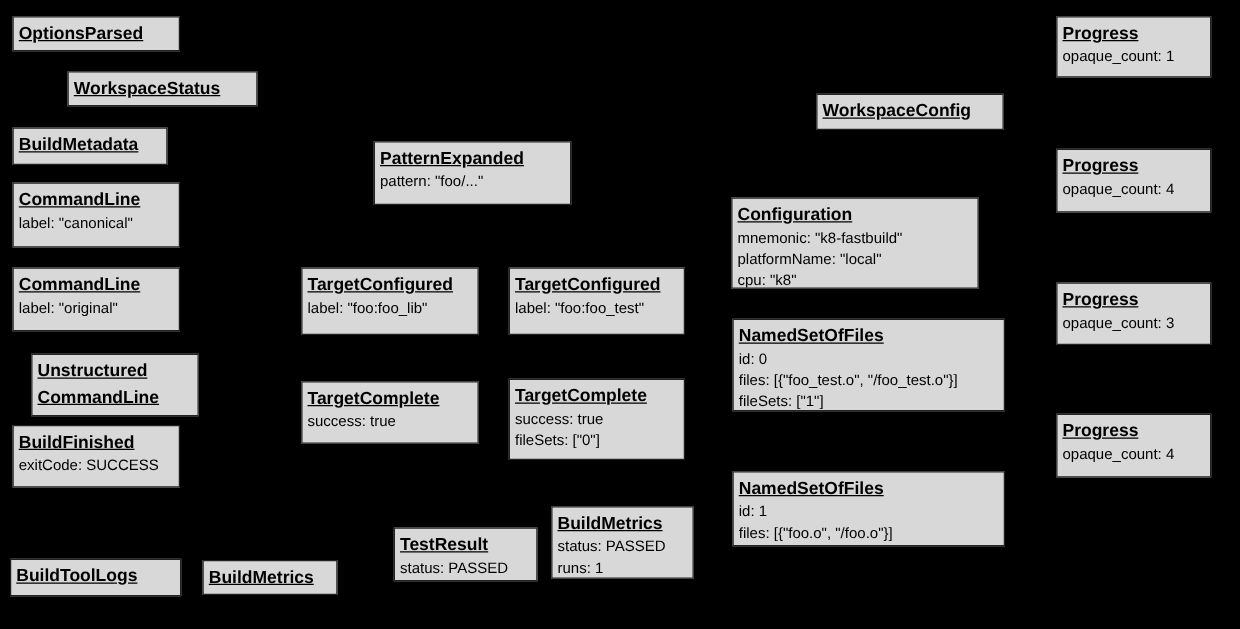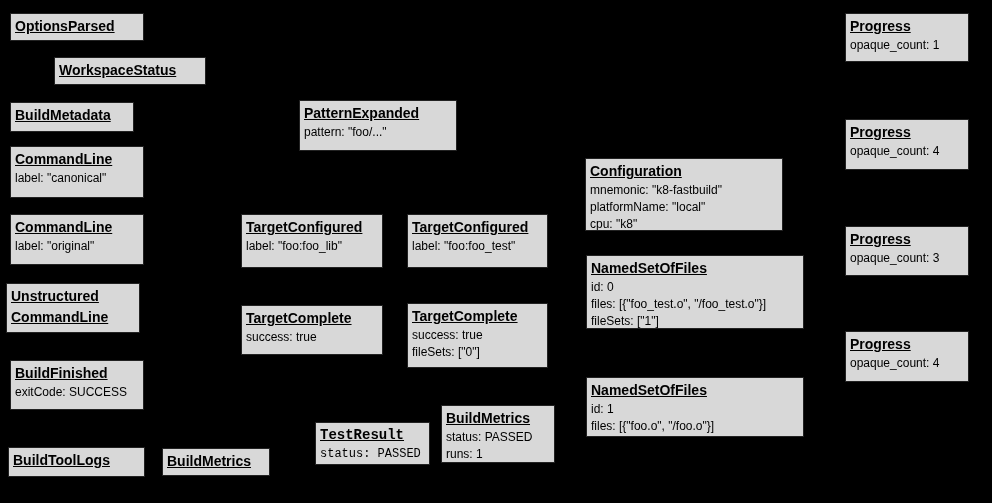--- a/index.html
+++ b/index.html
@@ -71,48 +71,48 @@
       </div>
     </div>
     <div class="box" style="left: 10px; top: 214px; width: 134px; height: 51px;">
       <div class="title">
         <div class="title-line">CommandLine</div>
       </div>
       <div class="details">
         <div class="detail-line">label: "original"</div>
       </div>
     </div>
-    <div class="box" style="left: 6px; top: 283px; width: 134px; height: 50px;">
+    <div class="box" style="left: 25px; top: 283px; width: 134px; height: 50px;">
       <div class="title">
         <div class="title-line">Unstructured</div>
         <div class="title-line">CommandLine</div>
       </div>
       <div class="details"></div>
     </div>
-    <div class="box" style="left: 10px; top: 360px; width: 134px; height: 50px;">
+    <div class="box" style="left: 10px; top: 340px; width: 134px; height: 50px;">
       <div class="title">
         <div class="title-line">BuildFinished</div>
       </div>
       <div class="details">
         <div class="detail-line">exitCode: SUCCESS</div>
       </div>
     </div>
     <div class="box" style="left: 162px; top: 448px; width: 108px; height: 28px;">
       <div class="title">
         <div class="title-line">BuildMetrics</div>
       </div>
       <div class="details"></div>
     </div>
     <div class="box" style="left: 8px; top: 447px; width: 137px; height: 30px;">
       <div class="title">
         <div class="title-line">BuildToolLogs</div>
       </div>
       <div class="details"></div>
     </div>
-    <div class="box" style="left: 299px; top: 100px; width: 158px; height: 51px;">
+    <div class="box" style="left: 299px; top: 113px; width: 158px; height: 51px;">
       <div class="title">
         <div class="title-line">PatternExpanded</div>
       </div>
       <div class="details">
         <div class="detail-line">pattern: "foo/..."</div>
       </div>
     </div>
     <div class="box" style="left: 241px; top: 214px; width: 142px; height: 54px;">
       <div class="title">
         <div class="title-line">TargetConfigured</div>
@@ -139,36 +139,42 @@
     </div>
     <div class="box" style="left: 407px; top: 303px; width: 141px; height: 65px;">
       <div class="title">
         <div class="title-line">TargetComplete</div>
       </div>
       <div class="details">
         <div class="detail-line">success: true</div>
         <div class="detail-line">fileSets: ["0"]</div>
       </div>
     </div>
-    <div class="box" style="left: 315px; top: 422px; width: 115px; height: 43px; font-family: Liberation Mono, monospace;">
+    <div class="box" style="left: 315px; top: 422px; width: 115px; height: 43px;">
       <div class="title">
         <div class="title-line">TestResult</div>
       </div>
       <div class="details">
         <div class="detail-line">status: PASSED</div>
       </div>
     </div>
     <div class="box" style="left: 441px; top: 405px; width: 114px; height: 58px;">
       <div class="title">
         <div class="title-line">BuildMetrics</div>
       </div>
       <div class="details">
         <div class="detail-line">status: PASSED</div>
         <div class="detail-line">runs: 1</div>
       </div>
+    </div>
+    <div class="box" style="left: 653px; top: 75px; width: 150px; height: 29px;">
+      <div class="title">
+        <div class="title-line">WorkspaceConfig</div>
+      </div>
+      <div class="details"></div>
     </div>
     <div class="box" style="left: 585px; top: 158px; width: 198px; height: 73px;">
       <div class="title">
         <div class="title-line">Configuration</div>
       </div>
       <div class="details">
         <div class="detail-line">mnemonic: "k8-fastbuild"</div>
         <div class="detail-line">platformName: "local"</div>
         <div class="detail-line">cpu: "k8"</div>
       </div>

